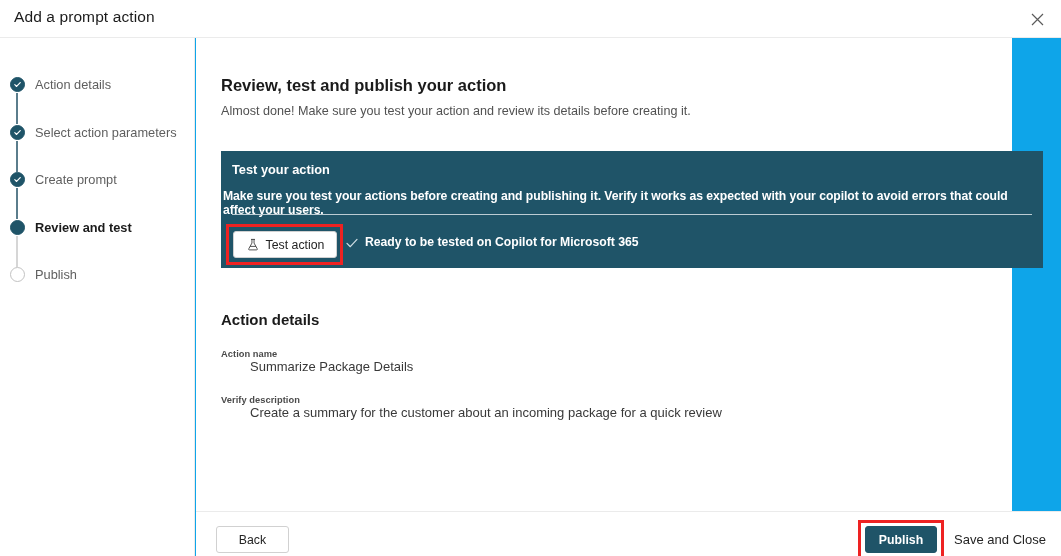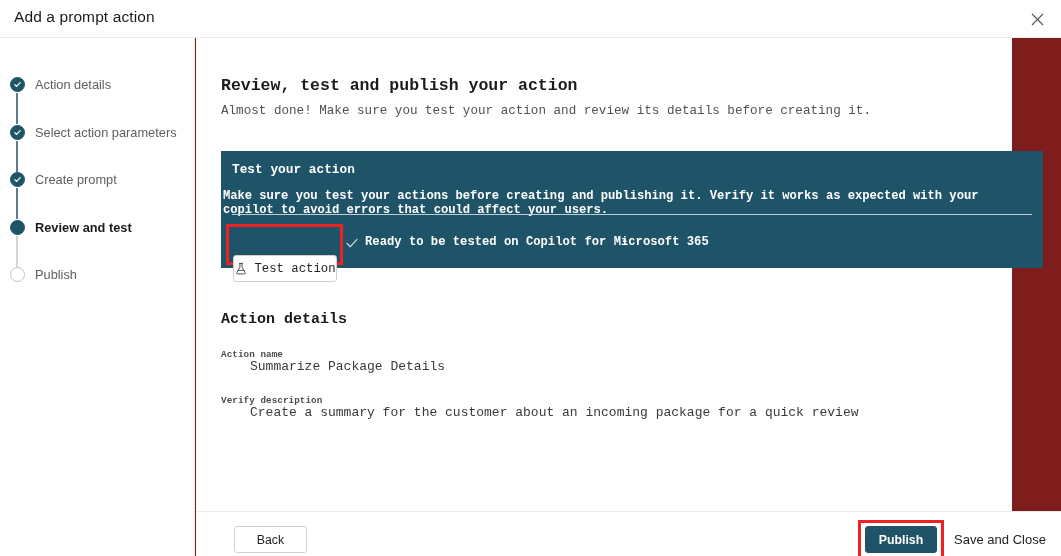--- a/index.html
+++ b/index.html
@@ -9,21 +9,21 @@
     background: #ffffff;
     font-family: "Liberation Sans", sans-serif;
     color: #242424;
     overflow: hidden;
   }
 
   #app {
     position: relative;
     width: 1061px;
     height: 556px;
-    background: #7f1d1d;
+    background: #0ea5e9;
   }
 
   
   .header {
     position: absolute;
     left: 0; top: 0;
     width: 1061px; height: 38px;
     background: #ffffff;
     border-bottom: 1px solid #ebebeb;
   }
@@ -106,21 +106,20 @@
     padding-top: 0px;
   }
   .step-label.current { color: #1b1b1b; font-weight: 700; }
 
   
   .main {
     position: absolute;
     left: 196px; top: 38px;
     width: 816px; height: 518px;
     background: #ffffff;
-    font-family: Liberation Mono, monospace;
   }
   .main-title {
     position: absolute;
     left: 25px; top: 38px;
     font-size: 16.5px;
     font-weight: 600;
     color: #1b1b1b;
   }
   .main-sub {
     position: absolute;
@@ -180,21 +179,20 @@
     left: 12px; top: 8px;
     width: 104px; height: 27px;
     background: #ffffff;
     border: 1px solid #d1d1d1;
     border-radius: 3px;
     display: flex; align-items: center; justify-content: center;
     gap: 6px;
     cursor: pointer;
     color: #242424;
     font-size: 12.3px;
-    margin-top: 24px;
   }
   .flask-icon { width: 14px; height: 14px; display: block; }
 
   .ready-check {
     position: absolute;
     left: 124px; top: 13px;
     width: 14px; height: 14px;
     color: #cfdde3;
   }
   .ready-text {
@@ -275,21 +273,21 @@
   .back-btn {
     position: absolute;
     left: 20px; top: 14px;
     width: 73px; height: 27px;
     background: #ffffff;
     border: 1px solid #d1d1d1;
     border-radius: 3px;
     font-size: 12.3px;
     color: #242424;
     cursor: pointer;
-    display: flex; align-items: center; justify-content: center; margin-left: 18px;
+    display: flex; align-items: center; justify-content: center;
   }
   .hl-publish {
     position: absolute;
     left: 662px; top: 8px;
     width: 86px; height: 39px;
     border: 3px solid #ee2222;
     background: transparent;
   }
   .publish-btn {
     position: absolute;

